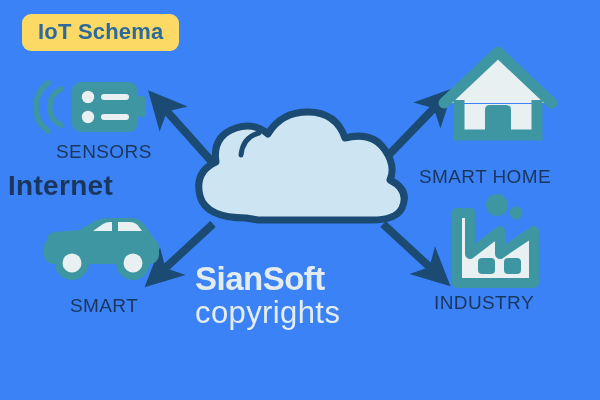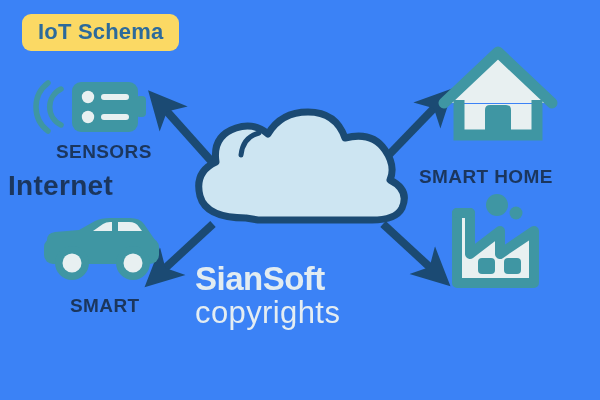--- a/index.html
+++ b/index.html
@@ -75,21 +75,21 @@
   }
   #arrow-layer { z-index: 3; }
   #node-layer  { z-index: 4; }
   #cloud-layer { z-index: 5; }
 
   
   .node-label {
     position: absolute;
     z-index: 6;
     font-size: 19px;
-    font-weight: bold;
+    font-weight: normal;
     color: #1b365d;
     letter-spacing: 0.4px;
     white-space: nowrap;
     line-height: 1;
   }
   #label-sensors    { left: 56px;  top: 142px; }
   #label-smarthome  { left: 419px; top: 143px; margin-top: 24px; }
   #label-cars       { left: 70px;  top: 296px; }
   #label-industry   { left: 434px; top: 293px; }
 
@@ -237,14 +237,15 @@
              Q396,220 372,220
              L258,220 Z" fill="#cde5f2" stroke="#1b4a73" stroke-width="7" stroke-linejoin="round"></path>
     <path d="M241,155 Q243,137 259,133" fill="none" stroke="#1b4a73" stroke-width="5" stroke-linecap="round"></path>
   </svg>
 
   <div id="cloud-text">Internet</div>
 
   <div class="node-label" id="label-sensors">SENSORS</div>
   <div class="node-label" id="label-smarthome">SMART HOME</div>
   <div class="node-label" id="label-cars">SMART</div>
+  <div class="node-label" id="label-industry">INDUSTRY</div>
 
 </div>
 
 </body></html>

